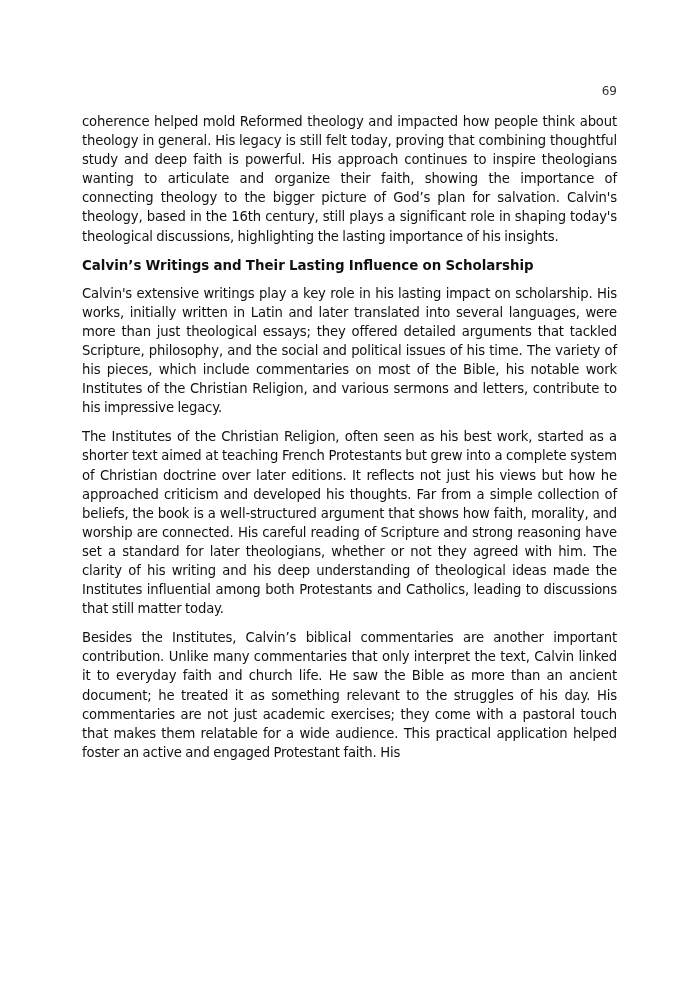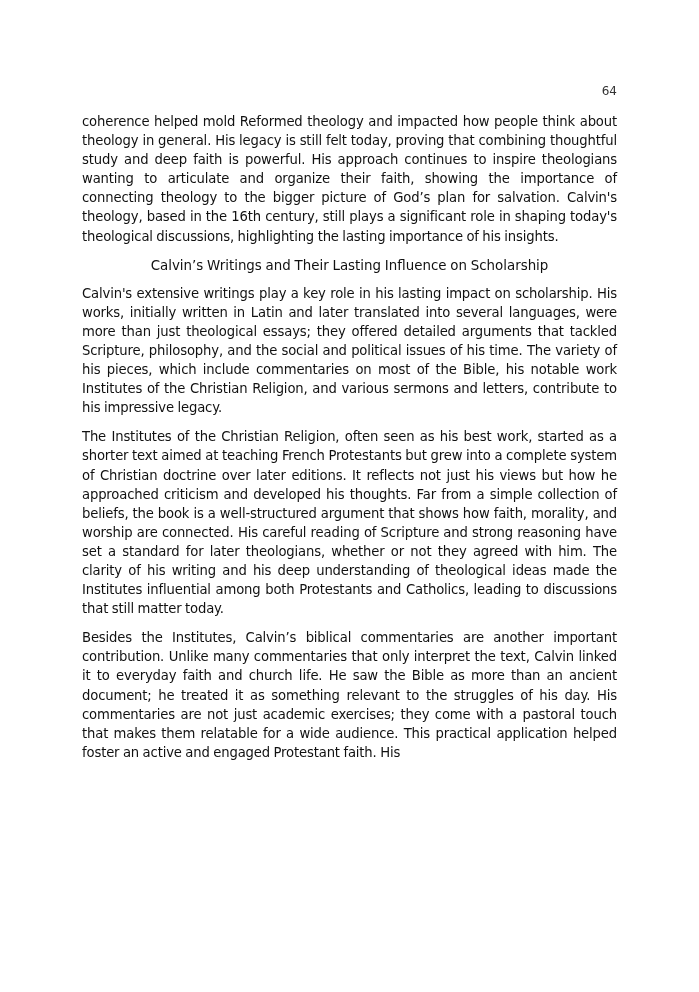--- a/index.html
+++ b/index.html
@@ -8,28 +8,28 @@
     position: absolute; top: 84px; right: 82px;
     font-family: "DejaVu Sans", sans-serif; font-size: 12px; color: #333;
   }
   .content {
     position: absolute; left: 82px; top: 112px; width: 535px;
     font-family: "DejaVu Sans", sans-serif; font-size: 13.2px; line-height: 19.1px;
     color: #111; text-align: justify; letter-spacing: -0.15px; word-spacing: -0.5px;
   }
   .content p { margin: 0 0 10px 0; }
   .content h2 {
-    font-size: 13.4px; font-weight: normal; margin: 0 0 9px 0; line-height: 19px;
-    text-align: center; letter-spacing: 0;
+    font-size: 13.4px; font-weight: bold; margin: 0 0 9px 0; line-height: 19px;
+    text-align: left; letter-spacing: 0;
   }
 </style>
 </head>
 <body>
 
-<div class="page-number">64</div>
+<div class="page-number">69</div>
 
 <div class="content">
   <p>coherence helped mold Reformed theology and impacted how people think about theology in general. His legacy is still felt today, proving that combining thoughtful study and deep faith is powerful. His approach continues to inspire theologians wanting to articulate and organize their faith, showing the importance of connecting theology to the bigger picture of God’s plan for salvation. Calvin's theology, based in the 16th century, still plays a significant role in shaping today's theological discussions, highlighting the lasting importance of his insights.</p>
   <h2>Calvin’s Writings and Their Lasting Influence on Scholarship</h2>
   <p>Calvin's extensive writings play a key role in his lasting impact on scholarship. His works, initially written in Latin and later translated into several languages, were more than just theological essays; they offered detailed arguments that tackled Scripture, philosophy, and the social and political issues of his time. The variety of his pieces, which include commentaries on most of the Bible, his notable work Institutes of the Christian Religion, and various sermons and letters, contribute to his impressive legacy.</p>
   <p>The Institutes of the Christian Religion, often seen as his best work, started as a shorter text aimed at teaching French Protestants but grew into a complete system of Christian doctrine over later editions. It reflects not just his views but how he approached criticism and developed his thoughts. Far from a simple collection of beliefs, the book is a well-structured argument that shows how faith, morality, and worship are connected. His careful reading of Scripture and strong reasoning have set a standard for later theologians, whether or not they agreed with him. The clarity of his writing and his deep understanding of theological ideas made the Institutes influential among both Protestants and Catholics, leading to discussions that still matter today.</p>
   <p>Besides the Institutes, Calvin’s biblical commentaries are another important contribution. Unlike many commentaries that only interpret the text, Calvin linked it to everyday faith and church life. He saw the Bible as more than an ancient document; he treated it as something relevant to the struggles of his day. His commentaries are not just academic exercises; they come with a pastoral touch that makes them relatable for a wide audience. This practical application helped foster an active and engaged Protestant faith. His</p>
 </div>
 
 </body></html>

